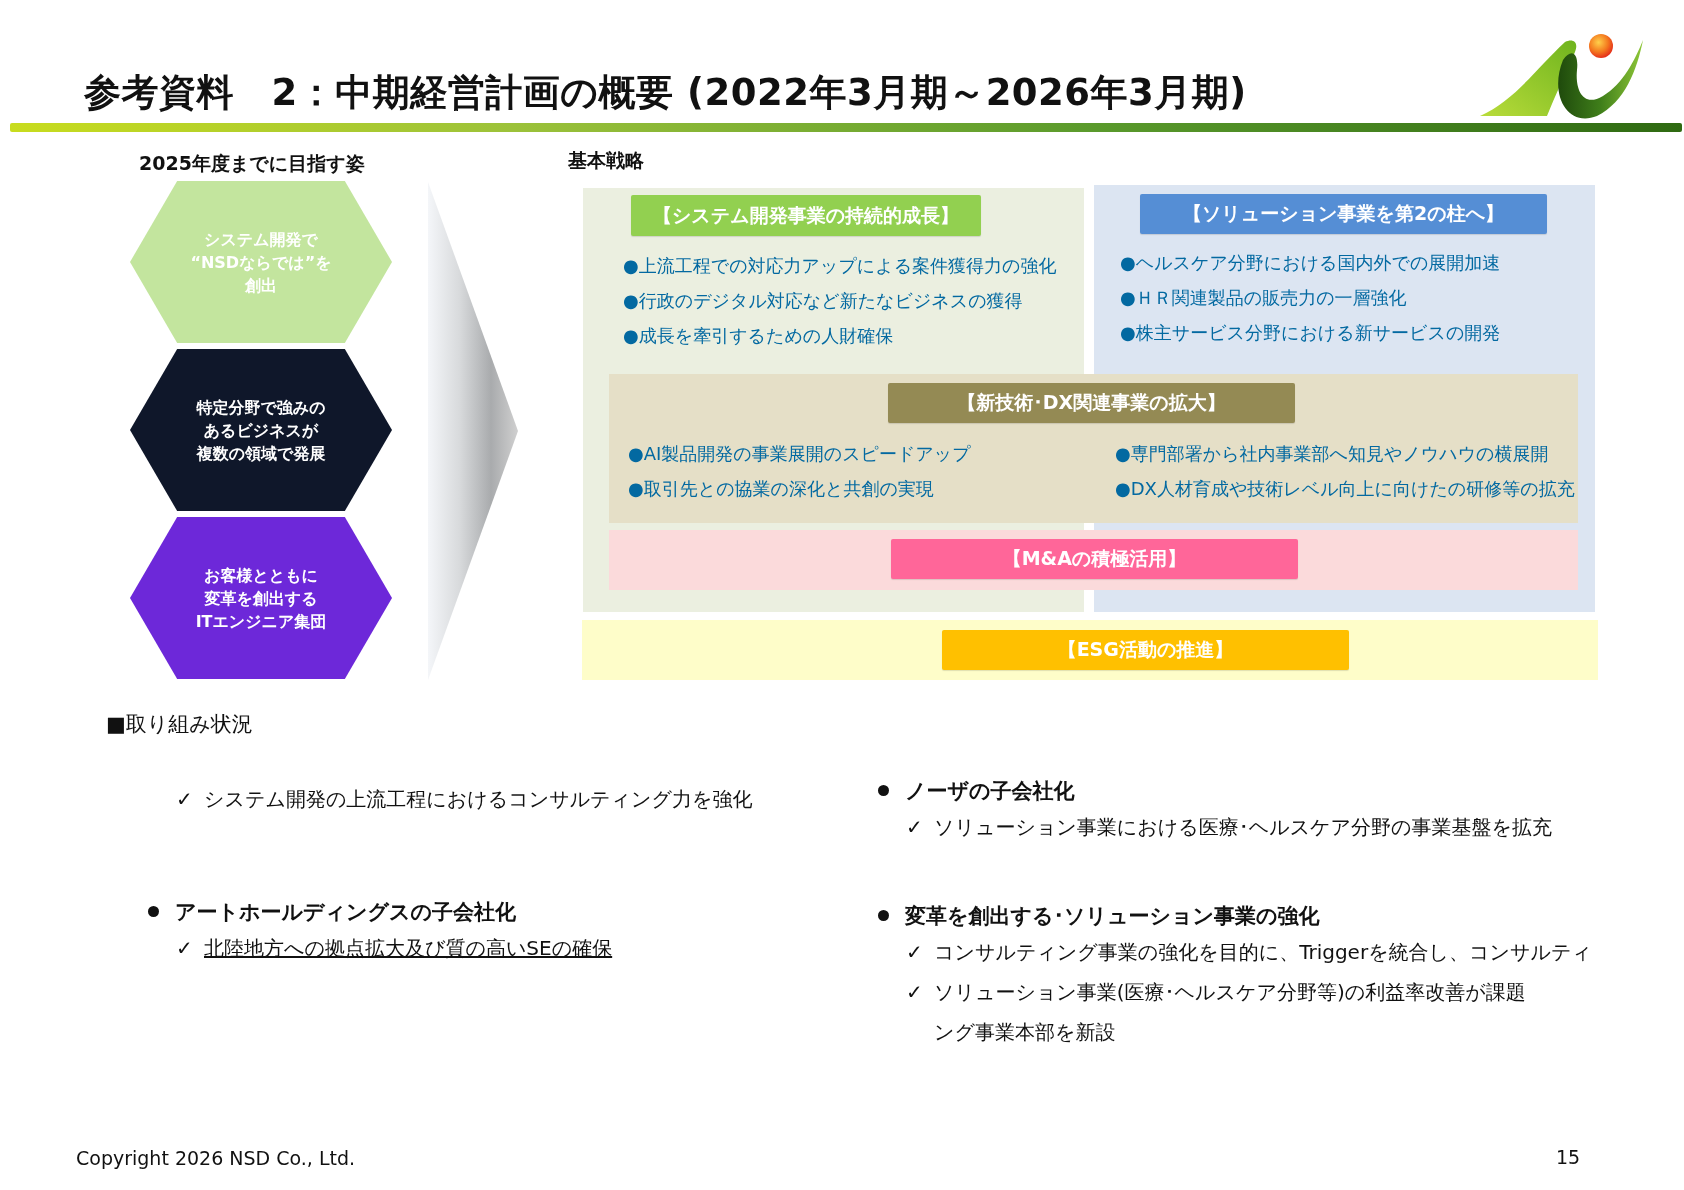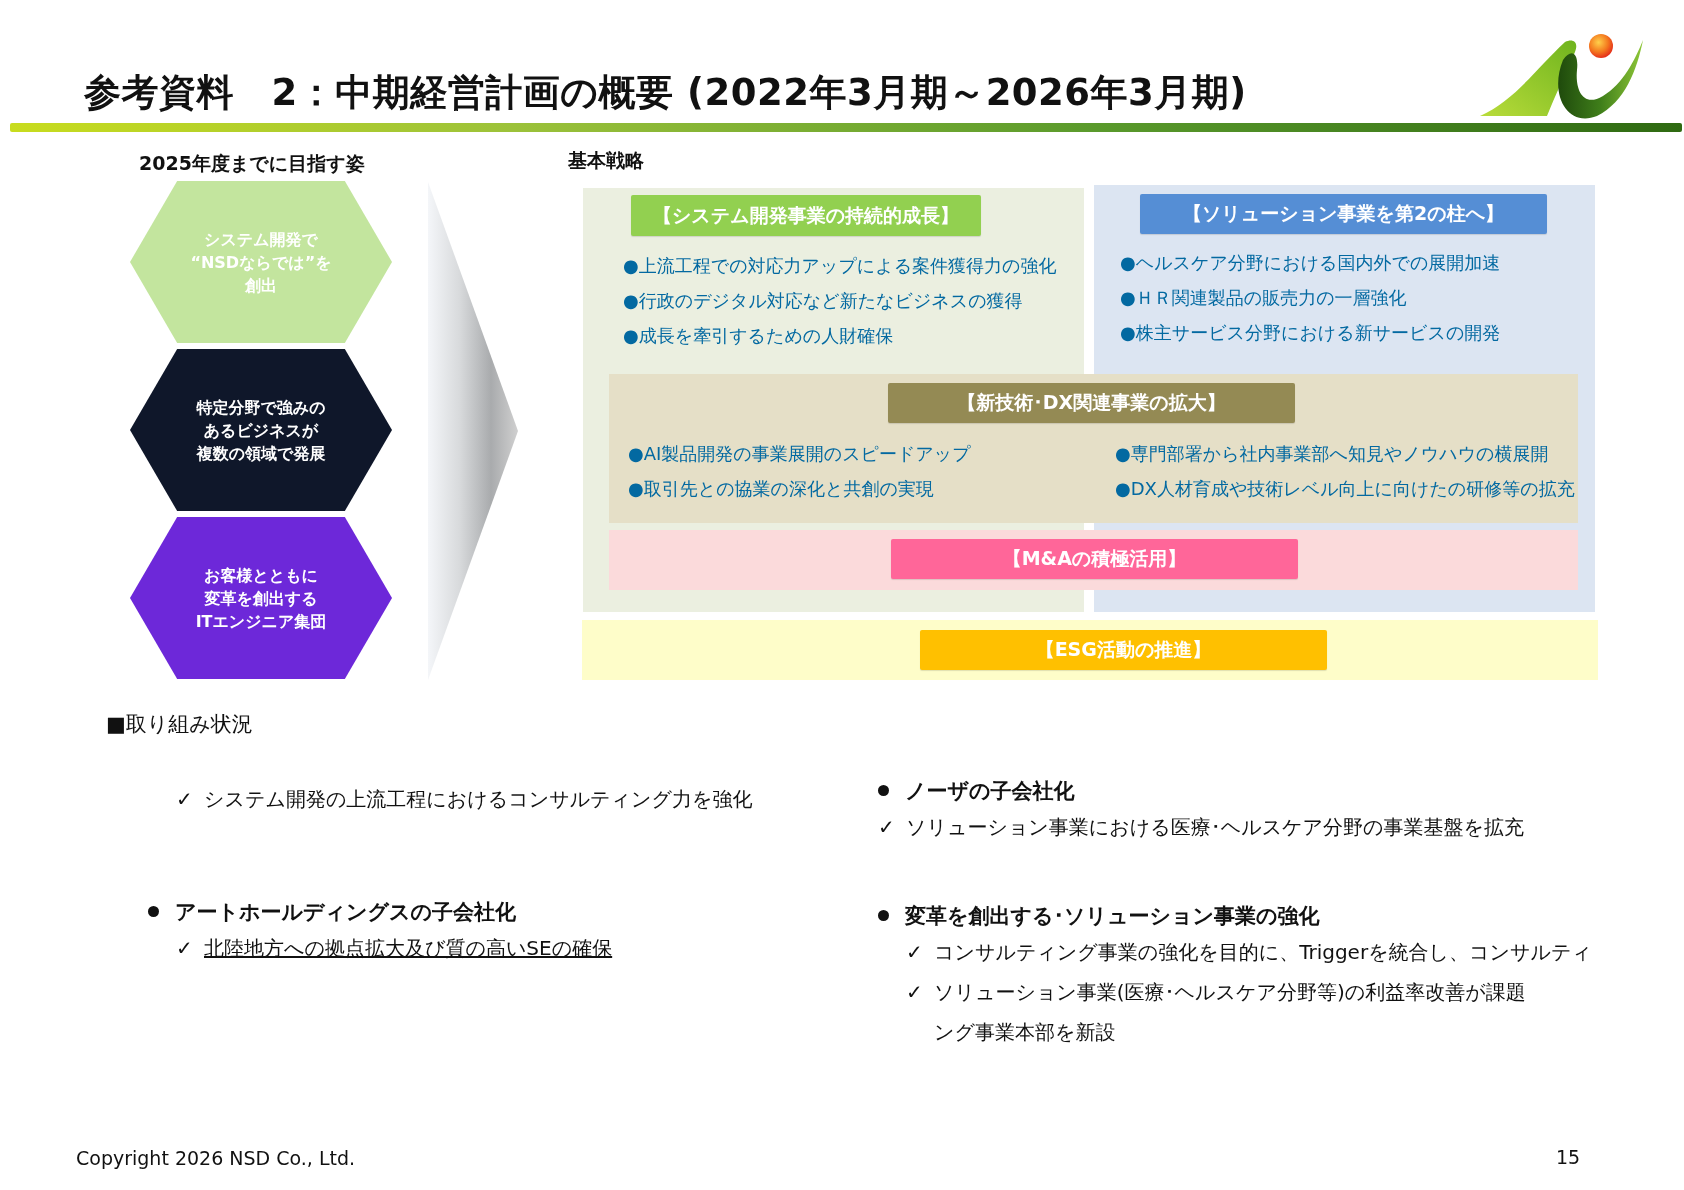--- a/index.html
+++ b/index.html
@@ -33,21 +33,21 @@
   .panel-dx { left: 609px; top: 374px; width: 969px; height: 149px; background: #e5dfc7; }
   .panel-ma { left: 609px; top: 530px; width: 969px; height: 60px; background: #fbdadb; }
   .panel-esg { left: 582px; top: 620px; width: 1016px; height: 60px; background: #fefdc9; }
 
   .tag { display: flex; align-items: center; justify-content: center; color: #fff; font-weight: bold; font-size: 19px;
     border-radius: 2px; box-shadow: 0 1px 1px rgba(0,0,0,0.12); white-space: nowrap; }
   .tag-green { left: 631px; top: 195px; width: 350px; height: 41px; background: #92d050; }
   .tag-blue { left: 1140px; top: 194px; width: 407px; height: 40px; background: #558ed5; }
   .tag-dx { left: 888px; top: 383px; width: 407px; height: 40px; background: #948a54; }
   .tag-ma { left: 891px; top: 539px; width: 407px; height: 40px; background: #ff6699; }
-  .tag-esg { left: 920px; top: 630px; width: 407px; height: 40px; background: #ffc000; }
+  .tag-esg { left: 942px; top: 630px; width: 407px; height: 40px; background: #ffc000; }
 
   .bullets { font-size: 18px; line-height: 35px; white-space: nowrap; color: #0369a1; }
 
   
   .status-title { left: 106px; top: 710px; font-size: 21px; white-space: nowrap; }
   .item-head { font-size: 21px; font-weight: bold; white-space: nowrap; }
   .item-head .dot { display: inline-block; width: 11px; height: 11px; border-radius: 50%; background: #111; margin-right: 16px; vertical-align: middle; position: relative; top: -2px; }
   .item-sub { font-size: 20px; white-space: nowrap; line-height: 40px; }
   .item-sub .chk { display: inline-block; width: 28px; }
 
@@ -149,21 +149,21 @@
   <div class="item-sub" style="margin-left:28px; margin-top:2px;"><span class="chk">✓</span><span>システム開発の上流工程におけるコンサルティング力を強化</span></div>
 </div>
 
 <div class="abs" style="left:148px; top:898px;">
   <div class="item-head"><span class="dot"></span><span>アートホールディングスの子会社化</span></div>
   <div class="item-sub" style="margin-left:28px; margin-top:2px;text-decoration:underline;"><span class="chk">✓</span><span>北陸地方への拠点拡大及び質の高いSEの確保</span></div>
 </div>
 
 <div class="abs" style="left:878px; top:777px;">
   <div class="item-head"><span class="dot"></span><span>ノーザの子会社化</span></div>
-  <div class="item-sub" style="margin-top:2px;"><span class="chk">✓</span><span>ソリューション事業における医療･ヘルスケア分野の事業基盤を拡充</span></div>
+  <div class="item-sub" style="margin-left:28px; margin-top:2px;"><span class="chk">✓</span><span>ソリューション事業における医療･ヘルスケア分野の事業基盤を拡充</span></div>
 </div>
 
 <div class="abs" style="left:878px; top:902px;">
   <div class="item-head"><span class="dot"></span><span>変革を創出する･ソリューション事業の強化</span></div>
   <div class="item-sub" style="margin-left:28px; margin-top:2px;"><span class="chk">✓</span><span>コンサルティング事業の強化を目的に、Triggerを統合し、コンサルティ</span></div>
   <div class="item-sub" style="margin-left:28px;"><span class="chk">✓</span><span>ソリューション事業(医療･ヘルスケア分野等)の利益率改善が課題</span></div>
   <div class="item-sub" style="margin-left:56px;"><span>ング事業本部を新設</span></div>
 </div>
 
 <div class="abs footer-copy">Copyright 2026 NSD Co., Ltd.</div>

